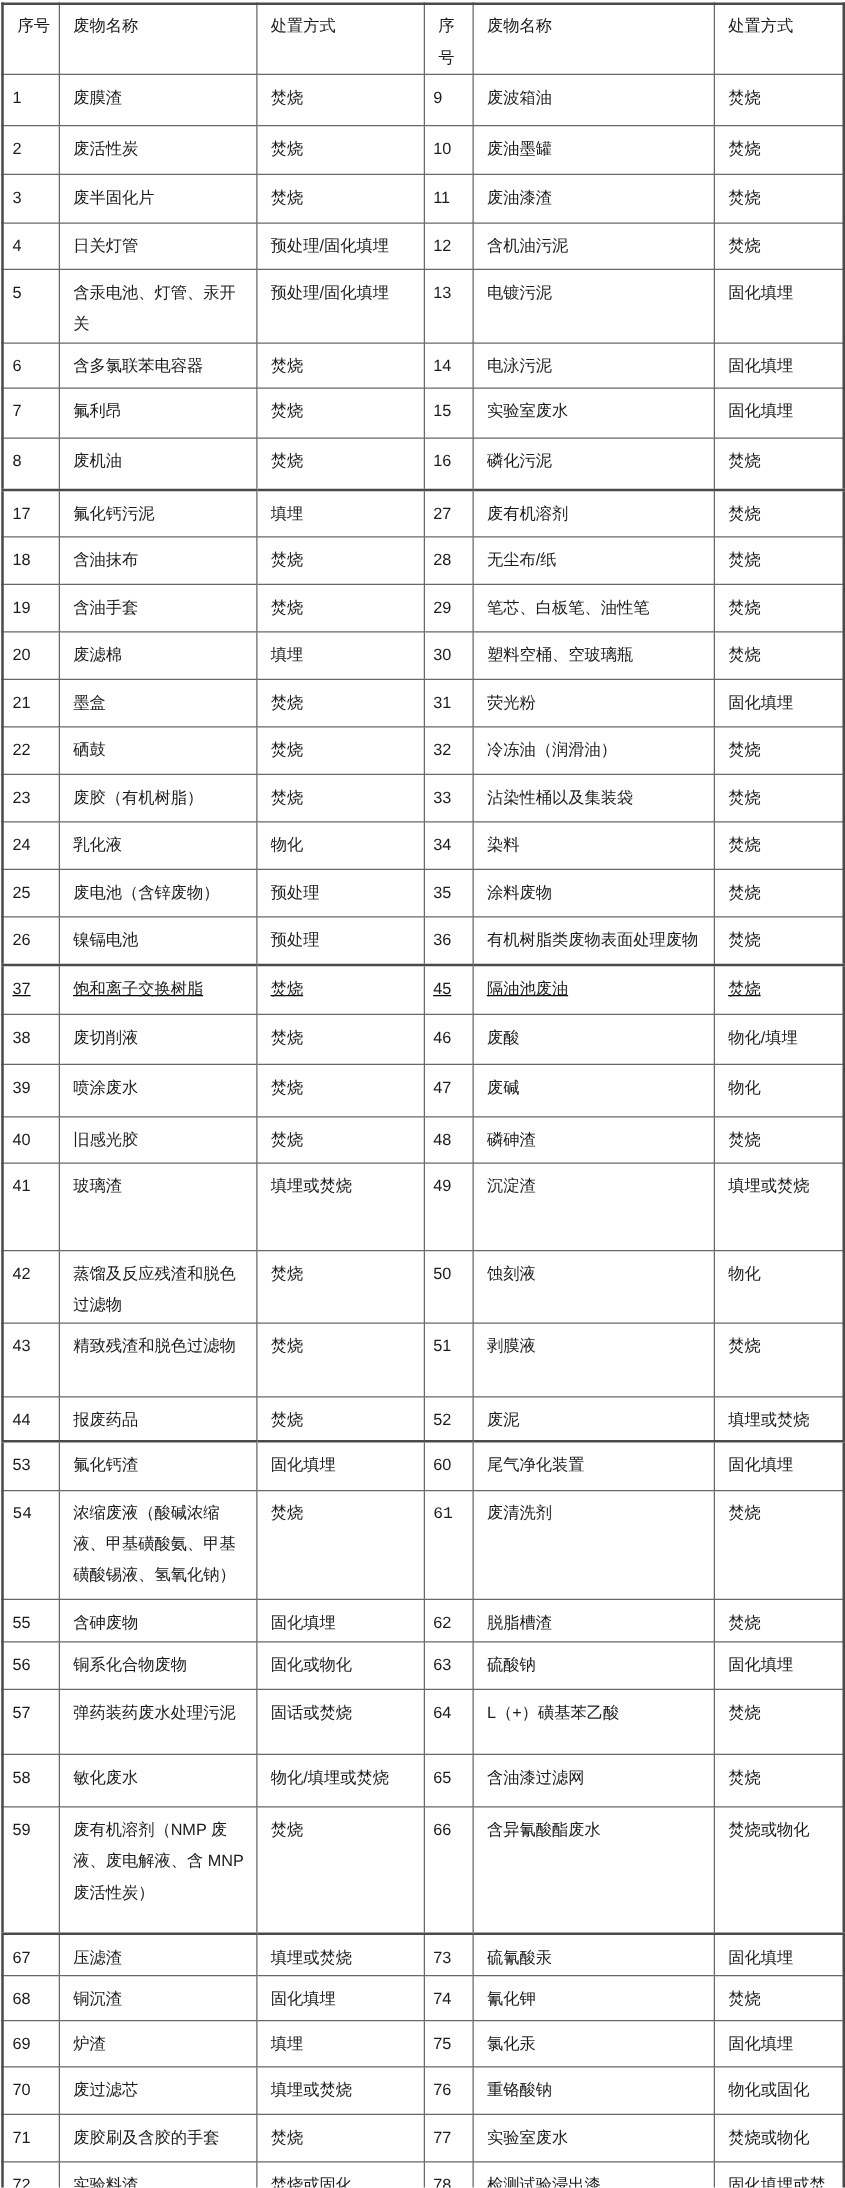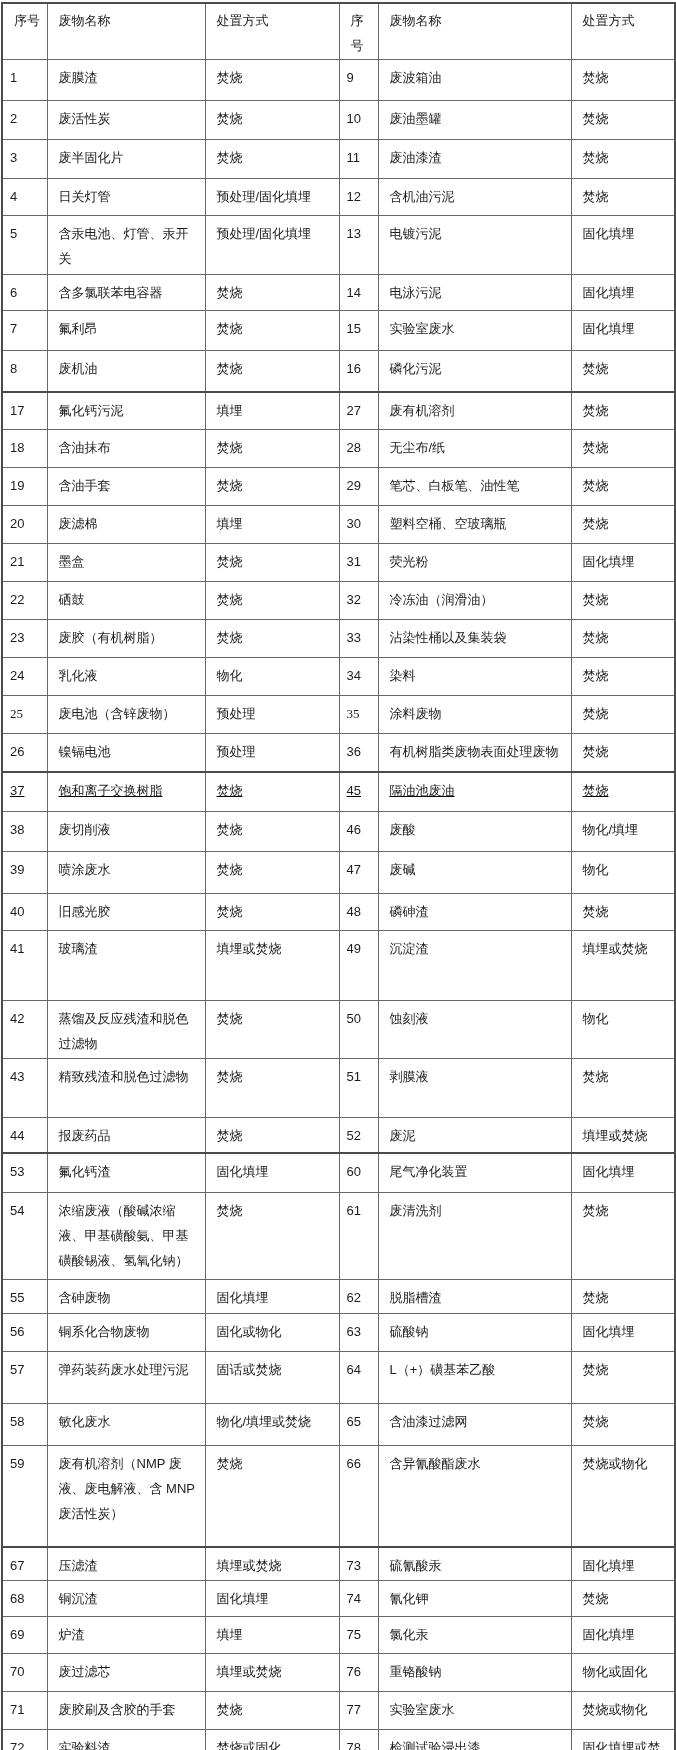--- a/index.html
+++ b/index.html
@@ -197,21 +197,21 @@
           <td class="method">焚烧</td>
         </tr>
         <tr style="height: 38px; margin-left: 12px;">
           <td class="num">24</td>
           <td class="name">乳化液</td>
           <td class="method">物化</td>
           <td class="num">34</td>
           <td class="name">染料</td>
           <td class="method">焚烧</td>
         </tr>
-        <tr style="height: 38px; font-family: Liberation Serif, serif;">
+        <tr style="height: 38px;">
           <td class="num">25</td>
           <td class="name">废电池（含锌废物）</td>
           <td class="method">预处理</td>
           <td class="num">35</td>
           <td class="name">涂料废物</td>
           <td class="method">焚烧</td>
         </tr>
         <tr style="height: 38px;">
           <td class="num">26</td>
           <td class="name">镍镉电池</td>
@@ -285,21 +285,21 @@
           <td class="method">填埋或焚烧</td>
         </tr>
         <tr class="section-top" style="height: 40px;">
           <td class="num">53</td>
           <td class="name">氟化钙渣</td>
           <td class="method">固化填埋</td>
           <td class="num">60</td>
           <td class="name">尾气净化装置</td>
           <td class="method">固化填埋</td>
         </tr>
-        <tr style="height: 87px;">
+        <tr style="height: 87px; font-family: Liberation Mono, monospace;">
           <td class="num">54</td>
           <td class="name">浓缩废液（酸碱浓缩液、甲基磺酸氨、甲基磺酸锡液、氢氧化钠）</td>
           <td class="method">焚烧</td>
           <td class="num">61</td>
           <td class="name">废清洗剂</td>
           <td class="method">焚烧</td>
         </tr>
         <tr style="height: 34px;">
           <td class="num">55</td>
           <td class="name">含砷废物</td>

